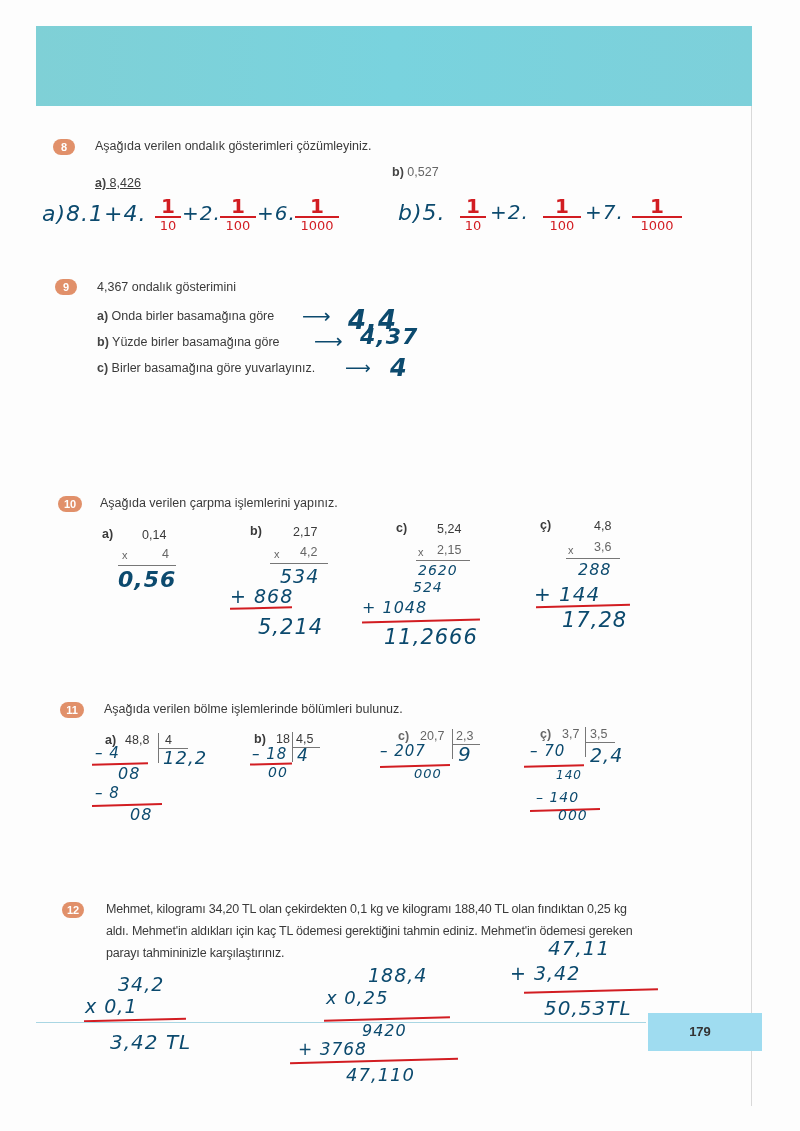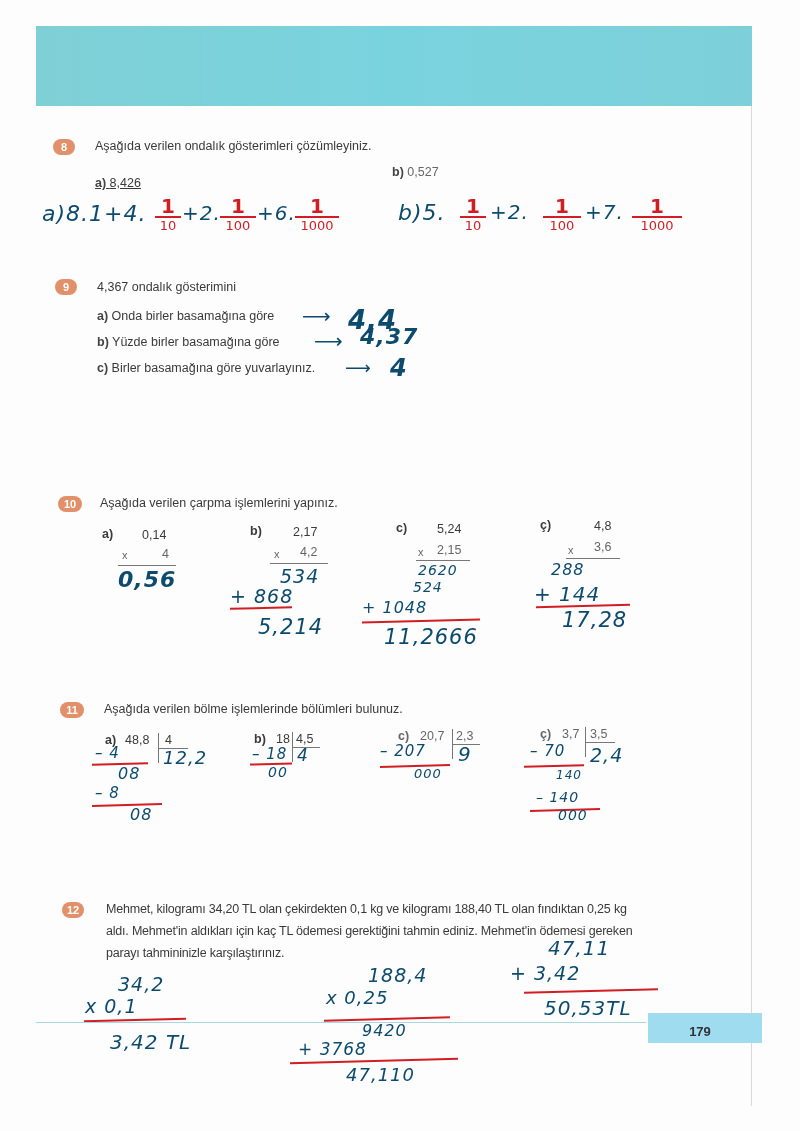--- a/index.html
+++ b/index.html
@@ -34,21 +34,21 @@
   .gline { position: absolute; height: 1px; background: #777; }
   .vline { position: absolute; width: 1px; background: #777; }
 
   .frac { position: absolute; display: inline-flex; flex-direction: column; align-items: center; color: #d21d22; font-family: "DejaVu Sans", sans-serif; }
   .frac .num { font-size: 20px; line-height: 20px; font-weight: bold; }
   .frac .bar { width: 100%; height: 2px; background: #d21d22; }
   .frac .den { font-size: 13px; line-height: 15px; }
 
   .bottom-line { position: absolute; left: 36px; top: 1022px; width: 610px; height: 1px; background: #a9d6e3; }
   .page-num-box {
-    position: absolute; left: 648px; top: 1013px; width: 114px; height: 30px;
+    position: absolute; left: 648px; top: 1013px; width: 114px; height: 38px;
     background: #9fdcf0; font-weight: bold; font-size: 13px; color: #333;
     text-align: center; line-height: 38px; padding-right: 10px;
   }
 </style>
 </head>
 <body>
 
 <div class="page">
   <div class="top-band"></div>
   <div class="right-edge"></div>
@@ -155,21 +155,21 @@
   <div class="hand" style="left:413px;top:579px;font-size:14px;">524</div>
   <div class="hand" style="left:362px;top:598px;font-size:16px;">+ 1048</div>
   <div class="hline" style="left:362px;top:620px;width:118px;"></div>
   <div class="hand" style="left:384px;top:625px;font-size:21px;">11,2666</div>
 
   <div class="print" style="left:540px;top:518px;font-weight:bold;">ç)</div>
   <div class="print" style="left:594px;top:519px;">4,8</div>
   <div class="print grey" style="left:568px;top:544px;font-size:11px;">x</div>
   <div class="print grey" style="left:594px;top:540px;">3,6</div>
   <div class="gline" style="left:566px;top:558px;width:54px;"></div>
-  <div class="hand" style="left:551px;top:560px;font-size:16px;">288</div>
+  <div class="hand" style="left:578px;top:560px;font-size:16px;">288</div>
   <div class="hand" style="left:534px;top:582px;font-size:20px;">+ 144</div>
   <div class="hline" style="left:536px;top:605px;width:94px;"></div>
   <div class="hand" style="left:562px;top:608px;font-size:21px;">17,28</div>
 
   <div class="badge two" style="left:60px;top:702px;">11</div>
   <div class="print" style="left:104px;top:702px;">Aşağıda verilen bölme işlemlerinde bölümleri bulunuz.</div>
 
   <div class="print" style="left:105px;top:733px;font-weight:bold;">a)</div>
   <div class="print" style="left:125px;top:733px;">48,8</div>
   <div class="vline" style="left:158px;top:733px;height:30px;"></div>

